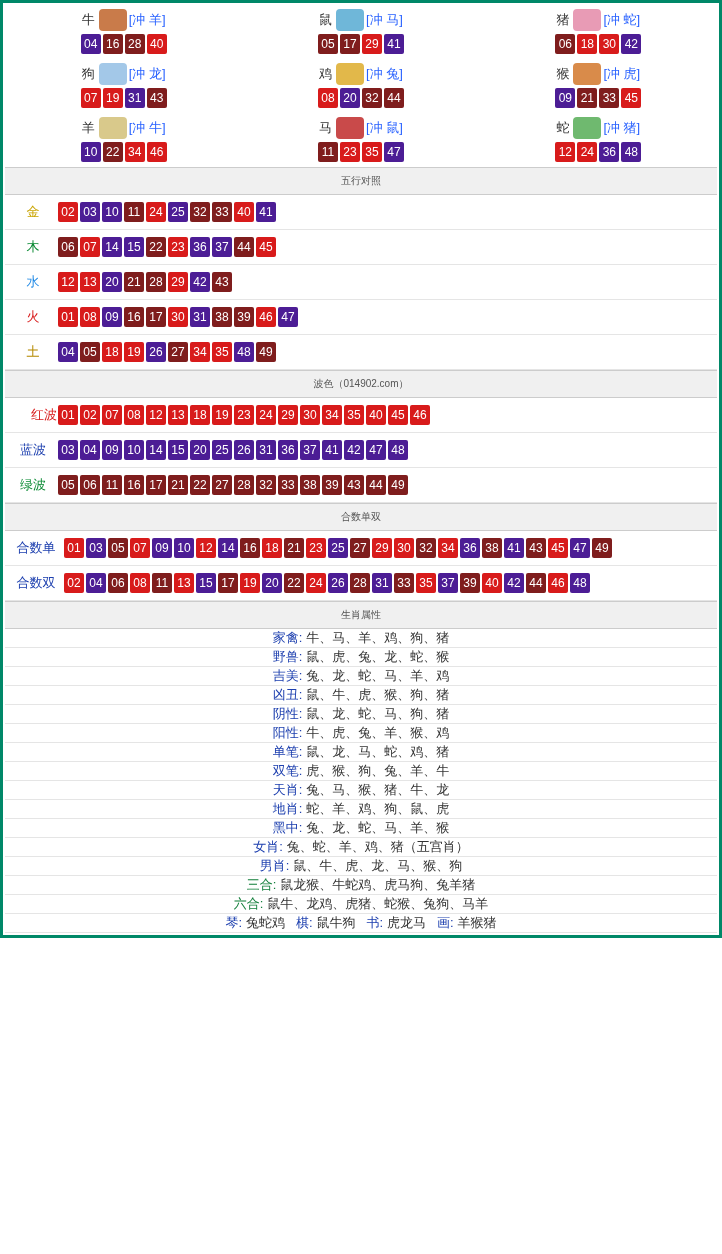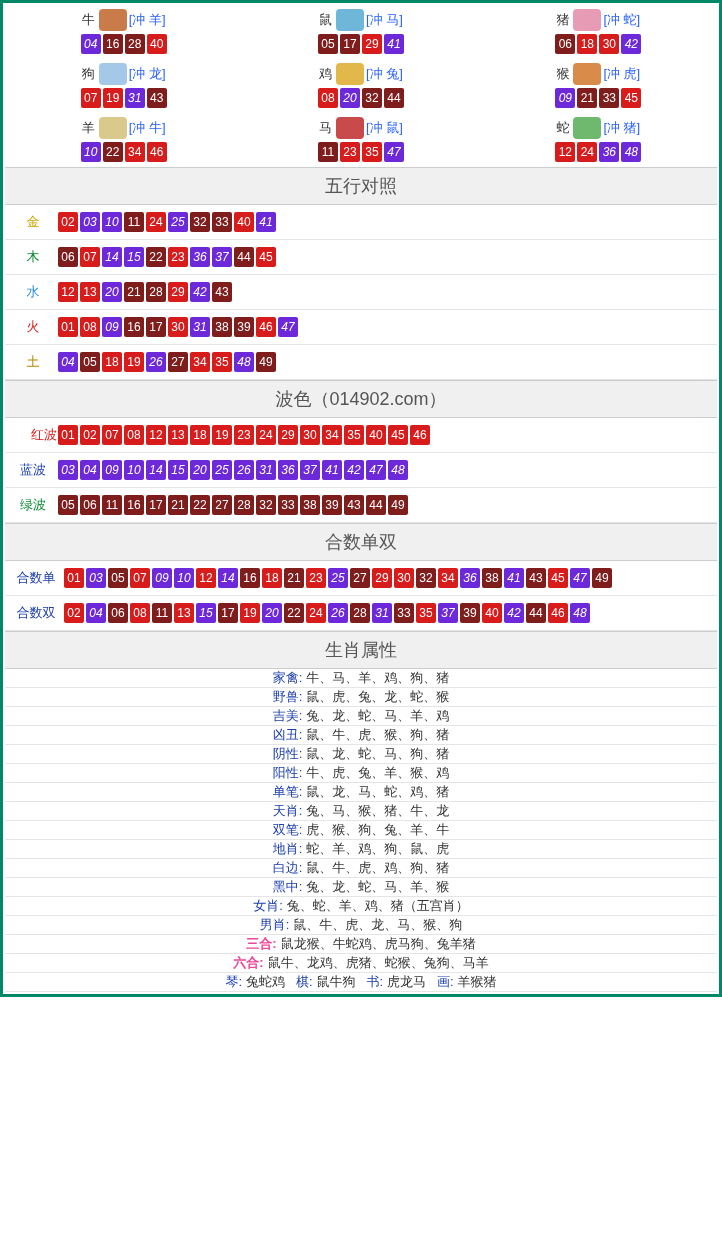--- a/index.html
+++ b/index.html
@@ -7,37 +7,37 @@
 .wrapper { border: 3px solid #008868; padding: 2px; }
 .zodiac-grid { display: grid; grid-template-columns: 1fr 1fr 1fr; }
 .zodiac-cell { text-align: center; padding: 4px 0; }
 .zodiac-label { display: inline-flex; align-items: center; font-size: 13px; color: #333; margin-bottom: 2px; }
 .zodiac-cn { margin-right: 2px; }
 .zodiac-clash { color: #2962ff; }
 .icon-ph { display: inline-block; width: 28px; height: 22px; border-radius: 4px; margin: 0 2px; }
 .num-row { text-align: center; }
 .num { display: inline-block; width: 20px; height: 20px; line-height: 20px; text-align: center; color: #fff; font-size: 12px; margin: 1px; border-radius: 2px; }
 .r { background: #d81b1b; }
-.b { background: #6d28d9; font-style: italic; }
+.b { background: #4c1d95; }
 .g { background: #7f1d1d; }
-.section-header { background: #f0f0f0; text-align: center; font-size: 18px; color: #555; padding: 6px 0; border-top: 1px solid #ccc; border-bottom: 1px solid #ccc; }
+.section-header { background: #f0f0f0; text-align: center; font-size: 10px; color: #555; padding: 6px 0; border-top: 1px solid #ccc; border-bottom: 1px solid #ccc; }
 .row { display: flex; align-items: center; border-bottom: 1px solid #e5e5e5; padding: 6px 4px; }
 .row-label { width: 48px; text-align: center; font-size: 13px; }
 .row-content { flex: 1; }
 .lbl-gold { color: #c9a400; }
 .lbl-wood { color: #0a8a33; }
 .lbl-water { color: #1e88e5; }
 .lbl-fire { color: #d81b1b; }
 .lbl-earth { color: #b58a00; }
 .lbl-red { color: #d81b1b; text-align: right; }
 .lbl-blue { color: #1e40af; }
 .lbl-green { color: #0a8a33; }
 .attr-row { text-align: center; padding: 0 0; border-bottom: 1px solid #e5e5e5; font-size: 13px; color: #333; }
 .attr-key { color: #1e40af; margin-right: 4px; }
-.attr-key-orange { color: #ec4899; margin-right: 4px; font-weight: bold; }
+.attr-key-orange { color: #15803d; margin-right: 4px; }
 </style>
 </head>
 <body>
 
 <div class="wrapper">
   <div class="zodiac-grid" id="zodiac-grid">
       <div class="zodiac-cell"><div class="zodiac-label">
       <span class="zodiac-cn">牛</span>
       <span class="icon-ph" style="background:#c97b4a"></span>
       <span class="zodiac-clash">[冲 羊]</span>
@@ -147,24 +147,23 @@
 
   <div class="section-header">生肖属性</div>
   <div id="attr-rows">
       <div class="attr-row"><span class="attr-key">家禽:</span><span>牛、马、羊、鸡、狗、猪</span></div>
       <div class="attr-row"><span class="attr-key">野兽:</span><span>鼠、虎、兔、龙、蛇、猴</span></div>
       <div class="attr-row"><span class="attr-key">吉美:</span><span>兔、龙、蛇、马、羊、鸡</span></div>
       <div class="attr-row"><span class="attr-key">凶丑:</span><span>鼠、牛、虎、猴、狗、猪</span></div>
       <div class="attr-row"><span class="attr-key">阴性:</span><span>鼠、龙、蛇、马、狗、猪</span></div>
       <div class="attr-row"><span class="attr-key">阳性:</span><span>牛、虎、兔、羊、猴、鸡</span></div>
       <div class="attr-row"><span class="attr-key">单笔:</span><span>鼠、龙、马、蛇、鸡、猪</span></div>
+      <div class="attr-row"><span class="attr-key">双笔:</span><span>虎、猴、狗、兔、羊、牛</span></div>
       <div class="attr-row"><span class="attr-key">天肖:</span><span>兔、马、猴、猪、牛、龙</span></div>
-      <div class="attr-row"><span class="attr-key">双笔:</span><span>虎、猴、狗、兔、羊、牛</span></div>
       <div class="attr-row"><span class="attr-key">地肖:</span><span>蛇、羊、鸡、狗、鼠、虎</span></div>
-      <div class="attr-row"><span class="attr-key">白边:</span><span>鼠、牛、虎、鸡、狗、猪</span></div>
       <div class="attr-row"><span class="attr-key">黑中:</span><span>兔、龙、蛇、马、羊、猴</span></div>
       <div class="attr-row"><span class="attr-key">女肖:</span><span>兔、蛇、羊、鸡、猪（五宫肖）</span></div>
       <div class="attr-row"><span class="attr-key">男肖:</span><span>鼠、牛、虎、龙、马、猴、狗</span></div>
       <div class="attr-row"><span class="attr-key-orange">三合:</span><span>鼠龙猴、牛蛇鸡、虎马狗、兔羊猪</span></div>
       <div class="attr-row"><span class="attr-key-orange">六合:</span><span>鼠牛、龙鸡、虎猪、蛇猴、兔狗、马羊</span></div>
     </div>
   <div class="attr-row" id="footer-row"><span class="attr-key">琴:</span><span>兔蛇鸡</span>&nbsp;&nbsp;&nbsp;<span class="attr-key">棋:</span><span>鼠牛狗</span>&nbsp;&nbsp;&nbsp;<span class="attr-key">书:</span><span>虎龙马</span>&nbsp;&nbsp;&nbsp;<span class="attr-key">画:</span><span>羊猴猪</span></div>
 </div>
 
 </body></html>

